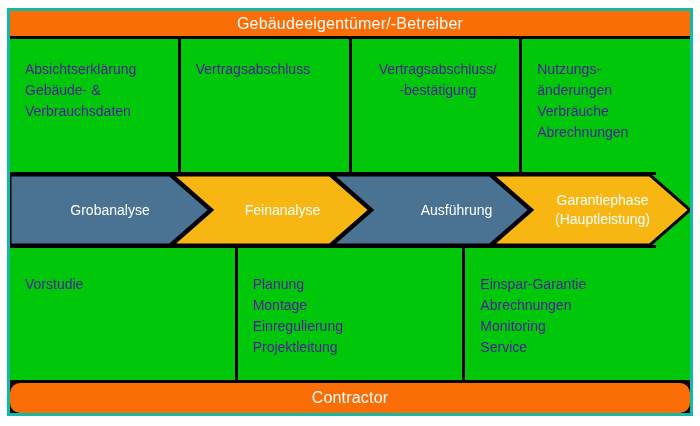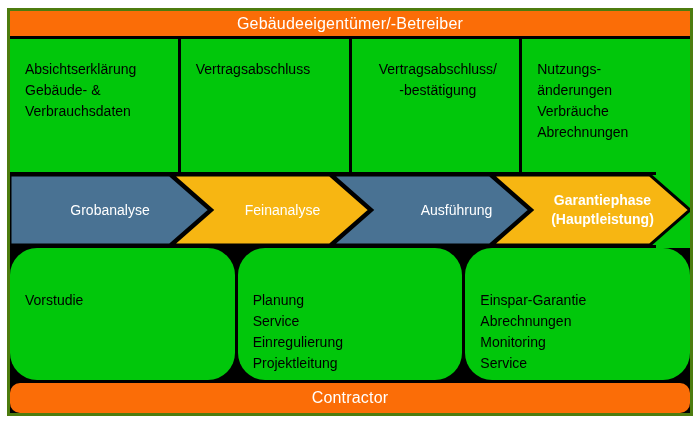--- a/index.html
+++ b/index.html
@@ -13,21 +13,21 @@
     width: 700px;
     height: 426px;
     background: #ffffff;
     overflow: hidden;
   }
   .frame {
     position: absolute;
     left: 7px;
     top: 8px;
     width: 680px;
-    border: 3px solid #4d7c0f;
+    border: 3px solid #14b8a6;
     background: #000000;
   }
   .banner {
     display: flex;
     align-items: center;
     justify-content: center;
     color: #ffffff;
     font-size: 16px;
     letter-spacing: 0.2px;
   }
@@ -36,28 +36,28 @@
   .boxes-row {
     display: flex;
     gap: 3px;
     background: #000000;
   }
   .boxes-row.top-row { height: 133px; margin-top: 3px; }
   .boxes-row.bottom-row { height: 132px; }
   .box {
     flex: 1 1 0;
     min-width: 0;
-    color: #000000;
+    color: #4c1d95;
     font-size: 14px;
     line-height: 21px;
     white-space: pre-line;
     box-sizing: border-box;
   }
   .top-row .box { padding: 20px 10px 0 15px; }
-  .bottom-row .box { padding: 42px 10px 0 15px; border-radius: 27px; }
+  .bottom-row .box { padding: 26px 10px 0 15px; }
   .band {
     position: relative;
     height: 76px;
   }
   .band svg {
     position: absolute;
     left: 0;
     top: 0;
     display: block;
   }
@@ -71,21 +71,21 @@
     text-align: center;
     color: #ffffff;
     font-size: 14px;
     line-height: 19px;
     white-space: pre-line;
     pointer-events: none;
   }
   .phase-label.p1 { left: 0;     width: 200px; }
   .phase-label.p2 { left: 185px; width: 175px; }
   .phase-label.p3 { left: 359px; width: 175px; }
-  .phase-label.p4 { left: 505px; width: 175px; font-weight: bold; }
+  .phase-label.p4 { left: 505px; width: 175px; }
 </style>
 </head>
 <body>
 
 <div class="canvas">
   <div class="frame">
 
     <div class="banner top" style="background:#FB6D07;">Gebäudeeigentümer/-Betreiber</div>
 
     <div class="boxes-row top-row">
@@ -113,21 +113,21 @@
       <div class="phase-label p1">Grobanalyse</div>
       <div class="phase-label p2">Feinanalyse</div>
       <div class="phase-label p3">Ausführung</div>
       <div class="phase-label p4">Garantiephase
 (Hauptleistung)</div>
     </div>
 
     <div class="boxes-row bottom-row">
       <div class="box" style="background:#01C70B;">Vorstudie</div>
       <div class="box" style="background:#01C70B;">Planung
-Service
+Montage
 Einregulierung
 Projektleitung</div>
       <div class="box" style="background:#01C70B;">Einspar-Garantie
 Abrechnungen
 Monitoring
 Service</div>
     </div>
 
     <div class="banner bottom" style="background:#FB6D07;border-radius:10px;">Contractor</div>
 

